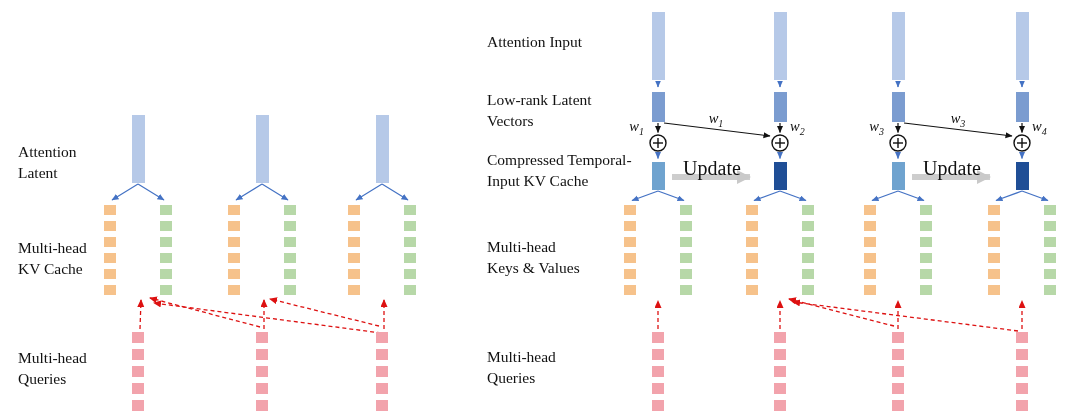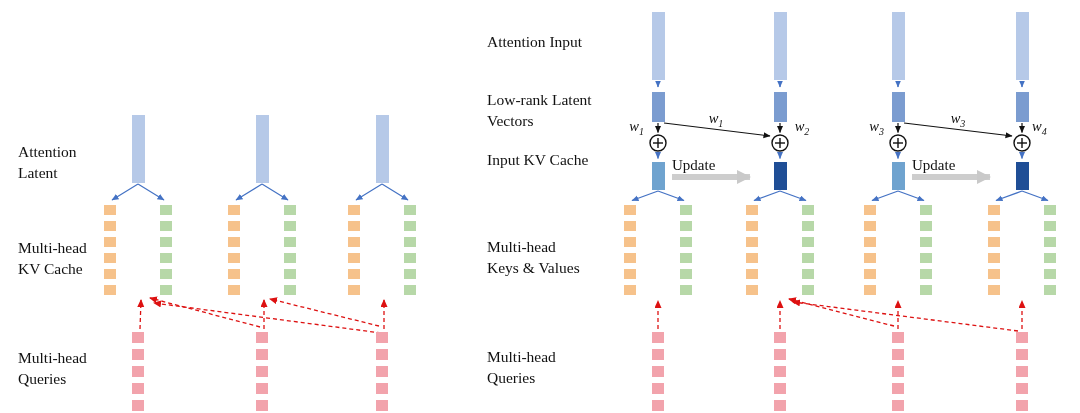--- a/index.html
+++ b/index.html
@@ -18,21 +18,21 @@
   .input-bar{background:#b6c9e8;}
   .latent-bar{background:#7b9cd0;}
   .cache-cur{background:#6fa3cf;}
   .cache-upd{background:#1f4e96;}
   .dash{position:absolute;width:12px;}
   .orange{background:repeating-linear-gradient(#f6c28b 0 10px, transparent 10px 16px);}
   .green{background:repeating-linear-gradient(#b7d8a8 0 10px, transparent 10px 16px);}
   .pink{background:repeating-linear-gradient(#f2a3ac 0 11px, transparent 11px 17px);}
   .wlab{position:absolute;font-size:14.5px;font-style:italic;width:24px;}
   .wlab sub{font-size:10px;font-style:italic;}
-  .upd{position:absolute;font-size:15px;width:80px;}
+  .upd{position:absolute;font-size:20px;width:80px;text-align:center;}
 </style>
 </head>
 <body>
 
 <div class="figure">
 
   <svg class="arrow-layer" width="1080" height="413" viewBox="0 0 1080 413">
     <defs>
       <marker id="ab" markerUnits="userSpaceOnUse" markerWidth="9" markerHeight="8" refX="6.5" refY="3" orient="auto">
         <path d="M0,0 L7,3 L0,6 Z" fill="#4472c4"></path>
@@ -159,34 +159,35 @@
   <div class="dash pink" style="left:376px;top:332px;height:81px"></div>
 
   <div class="lbl" style="left:487px;top:89px">
     <div>Low-rank Latent</div>
     <div>Vectors</div>
   </div>
   <div class="lbl" style="left:487px;top:31px">
     <div>Attention Input</div>
   </div>
   <div class="lbl" style="left:487px;top:149px">
+    <div>Compressed Temporal-</div>
     <div><span>Input KV </span><b>Cache</b></div>
   </div>
   <div class="lbl" style="left:487px;top:236px">
     <div>Multi-head</div>
     <div>Keys &amp; Values</div>
   </div>
   <div class="lbl" style="left:487px;top:346px">
     <div>Multi-head</div>
     <div>Queries</div>
   </div>
 
   <div class="wlab" style="left:620px;top:118px;text-align:right"><i>w</i><sub>1</sub></div>
   <div class="wlab" style="left:704px;top:110px;text-align:center"><i>w</i><sub>1</sub></div>
-  <div class="wlab" style="left:790px;top:118px;text-align:center"><i>w</i><sub>2</sub></div>
+  <div class="wlab" style="left:790px;top:118px;text-align:left"><i>w</i><sub>2</sub></div>
   <div class="wlab" style="left:860px;top:118px;text-align:right"><i>w</i><sub>3</sub></div>
   <div class="wlab" style="left:946px;top:110px;text-align:center"><i>w</i><sub>3</sub></div>
   <div class="wlab" style="left:1032px;top:118px;text-align:left"><i>w</i><sub>4</sub></div>
 
   <div class="upd" style="left:672px;top:157px">Update</div>
   <div class="upd" style="left:912px;top:157px">Update</div>
 
   <div class="bar input-bar" style="left:652px;top:12px;height:68px"></div>
   <div class="bar input-bar" style="left:774px;top:12px;height:68px"></div>
   <div class="bar input-bar" style="left:892px;top:12px;height:68px"></div>

